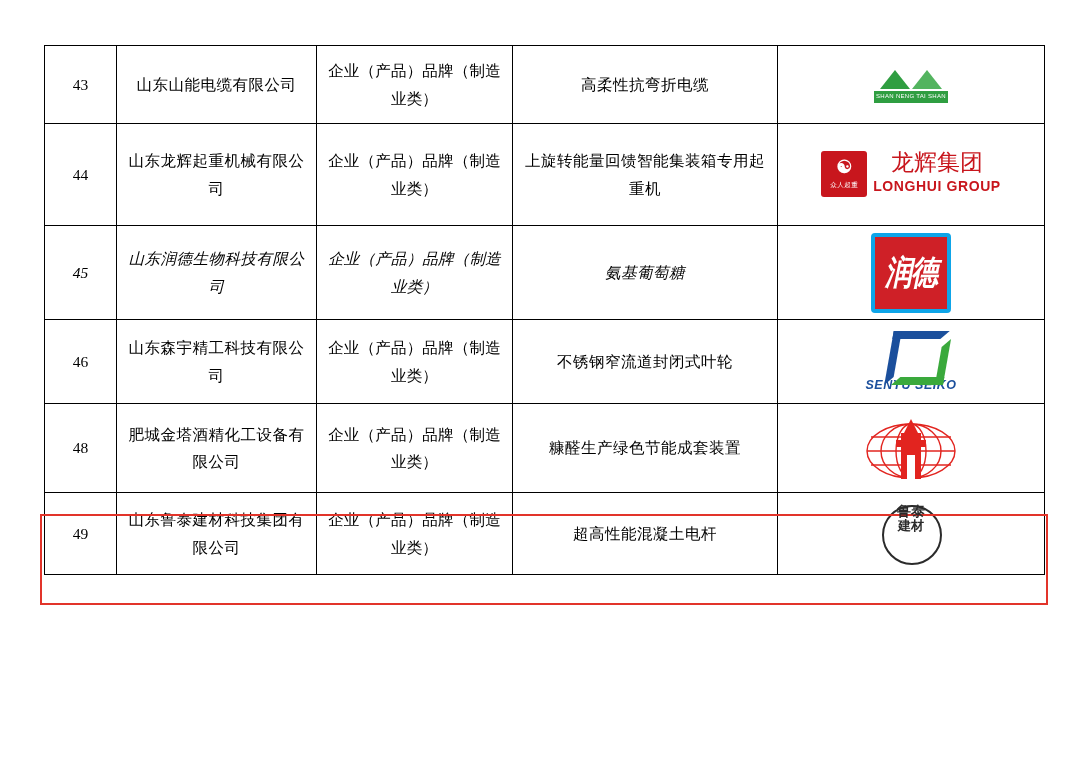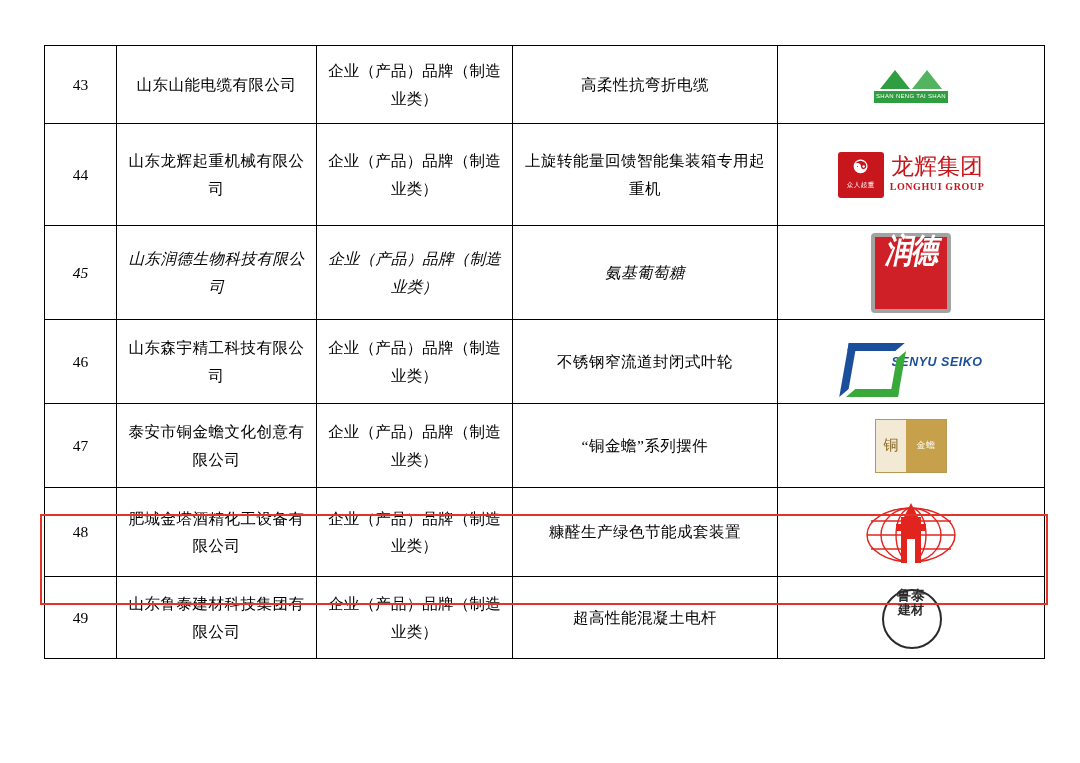--- a/index.html
+++ b/index.html
@@ -103,38 +103,38 @@
   }
   .logo-longhui .emblem .g1 {
     font-family: "Liberation Sans", sans-serif; font-size: 18px; font-weight: bold; line-height: 1;
   }
   .logo-longhui .emblem .g2 { font-size: 6.5px; letter-spacing: .5px; margin-top: 3px; }
   .logo-longhui .text .cn {
     color:#c8161d; font-size: 23px; font-weight: normal; line-height: 1.05;
     font-family:"DejaVu Sans", sans-serif;
   }
   .logo-longhui .text .en {
-    color:#c8161d; font-family:Liberation Serif, serif;
-    font-size: 10px; font-weight: bold; letter-spacing: .6px;
+    color:#c8161d; font-family:Liberation Sans, sans-serif;
+    font-size: 14px; font-weight: bold; letter-spacing: .6px;
   }
 
   
   .logo-runde {
-    width: 72px; height: 72px; border: 4px solid #a3a3a3; border-radius: 4px;
-    display:flex; align-items:flex-start; justify-content:center;
+    width: 72px; height: 72px; border: 4px solid #0ea5e9; border-radius: 4px;
+    display:flex; align-items:center; justify-content:center;
     background:#cf2027;
   }
   .logo-runde .inner {
     color: #fff; font-size: 27px; font-weight: bold; line-height: 1;
     letter-spacing: -1px; font-family: "DejaVu Serif", serif;
     transform: scaleY(1.25);
   }
 
   
-  .logo-senyu { display:flex; flex-direction:row; align-items:center; }
+  .logo-senyu { display:flex; flex-direction:column; align-items:center; }
   .logo-senyu .mark { position: relative; width: 52px; height: 46px; }
   .logo-senyu .mark .s1, .logo-senyu .mark .s2 { position:absolute; }
   .logo-senyu .mark .s1 {
     left: 4px; top: 4px; width: 40px; height: 38px;
     border: 8px solid #1b4f9c; border-right-color: transparent; border-bottom-color: transparent;
     transform: skewX(-10deg);
   }
   .logo-senyu .mark .s2 {
     left: 10px; top: 12px; width: 36px; height: 30px;
     border: 8px solid #3aa93c; border-left-color: transparent; border-top-color: transparent;
@@ -250,34 +250,20 @@
               <div class="mark">
                 <div class="s1"></div>
                 <div class="s2"></div>
               </div>
               <div class="name">SENYU SEIKO</div>
             </div>
           </div>
         </td>
       </tr>
 
-      <tr style="height:84px;">
-        <td class="cell-index">47</td>
-        <td class="cell-company">泰安市铜金蟾文化创意有限公司</td>
-        <td class="cell-category">企业（产品）品牌（制造业类）</td>
-        <td class="cell-product">“铜金蟾”系列摆件</td>
-        <td class="cell-logo">
-          <div class="logo-wrap">
-            <div class="logo-tongjin">
-              <div class="left">铜</div>
-              <div class="right">金蟾</div>
-            </div>
-          </div>
-        </td>
-      </tr>
 
       <tr class="highlight-row" style="height:89px;">
         <td class="cell-index">48</td>
         <td class="cell-company">肥城金塔酒精化工设备有限公司</td>
         <td class="cell-category">企业（产品）品牌（制造业类）</td>
         <td class="cell-product">糠醛生产绿色节能成套装置</td>
         <td class="cell-logo">
           <div class="logo-wrap">
             <div class="logo-jinta">
               <svg width="112" height="74" viewBox="0 0 112 74">

